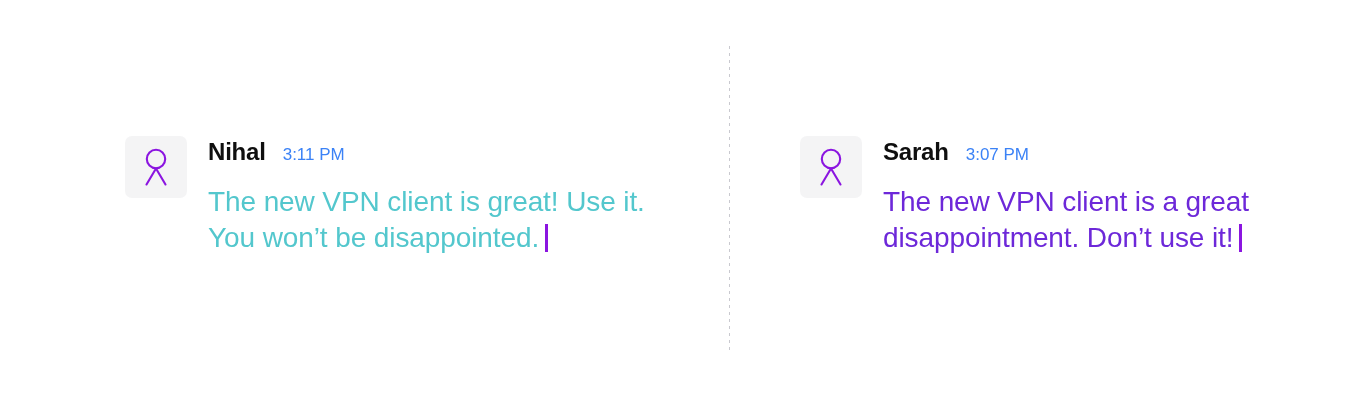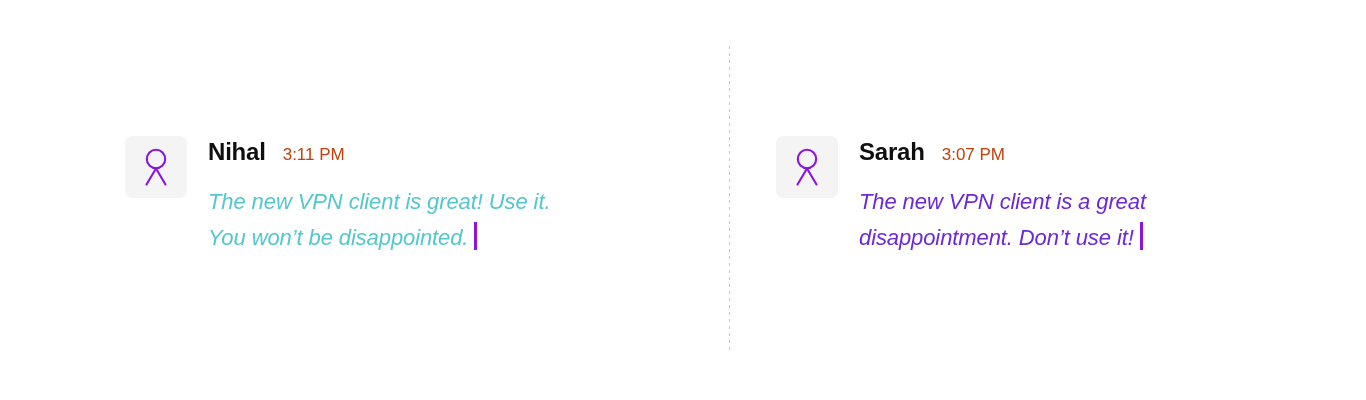--- a/index.html
+++ b/index.html
@@ -39,21 +39,21 @@
     background-size: 1px 7px;
     background-repeat: repeat-y;
   }
 
   
   .panel {
     position: absolute;
     top: 136px;
   }
   .panel-left  { left: 81px;  width: 580px; }
-  .panel-right { left: 732px; width: 560px; }
+  .panel-right { left: 756px; width: 560px; }
 
   .msg-row {
     display: flex;
     align-items: flex-start;
   }
 
   .avatar {
     width: 62px;
     height: 62px;
     flex: 0 0 62px;
@@ -80,34 +80,33 @@
   .author {
     font-size: 24px;
     font-weight: 700;
     color: #0f0f0f;
     letter-spacing: -0.2px;
     line-height: 26px;
   }
   .timestamp {
     font-size: 17px;
     font-weight: 400;
-    color: #c2410c;
+    color: #3b82f6;
     margin-left: 17px;
     line-height: 26px;
     letter-spacing: 0px;
   }
 
   .msg-text {
     margin-top: 19px;
-    font-size: 22px;
+    font-size: 28px;
     font-weight: 400;
     line-height: 36px;
     letter-spacing: -0.1px;
     white-space: pre-wrap;
-    font-style: italic;
   }
   .msg-text.tone-positive { color: #53c7cd; }
   .msg-text.tone-negative { color: #6d28d9; }
 
   .caret {
     display: inline-block;
     width: 3px;
     height: 28px;
     background: #8b15e0;
     vertical-align: -5px;

